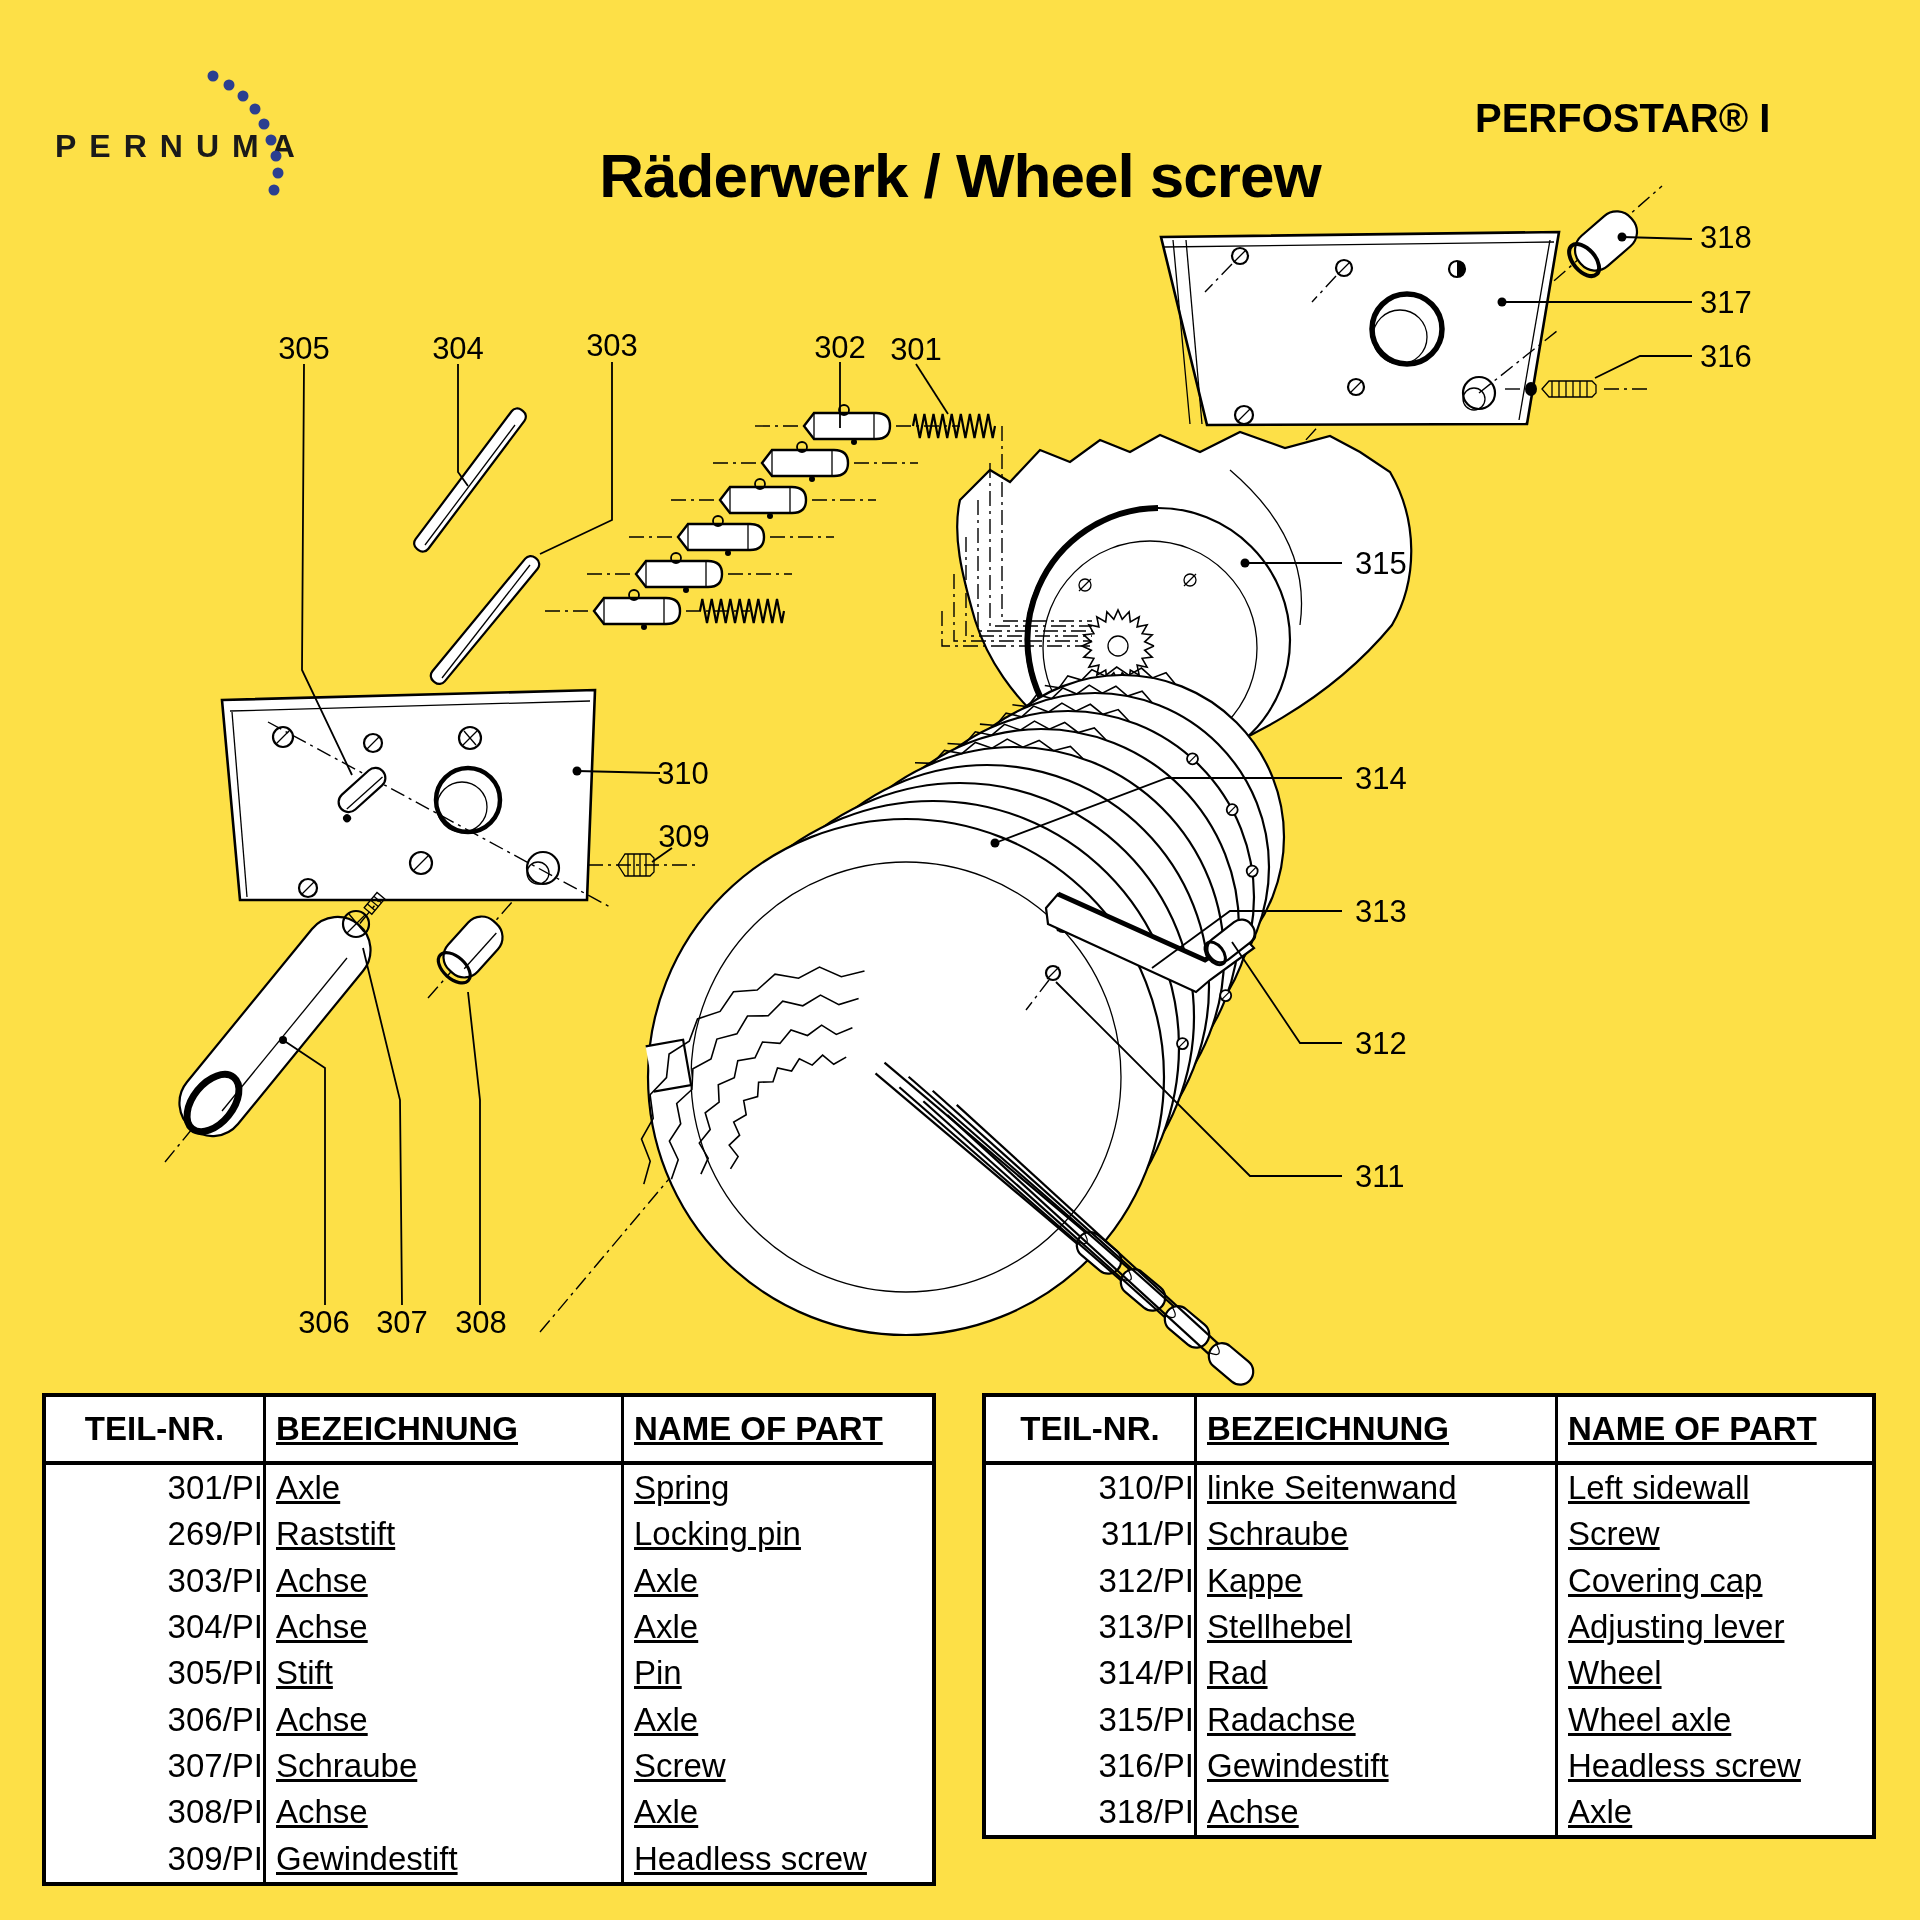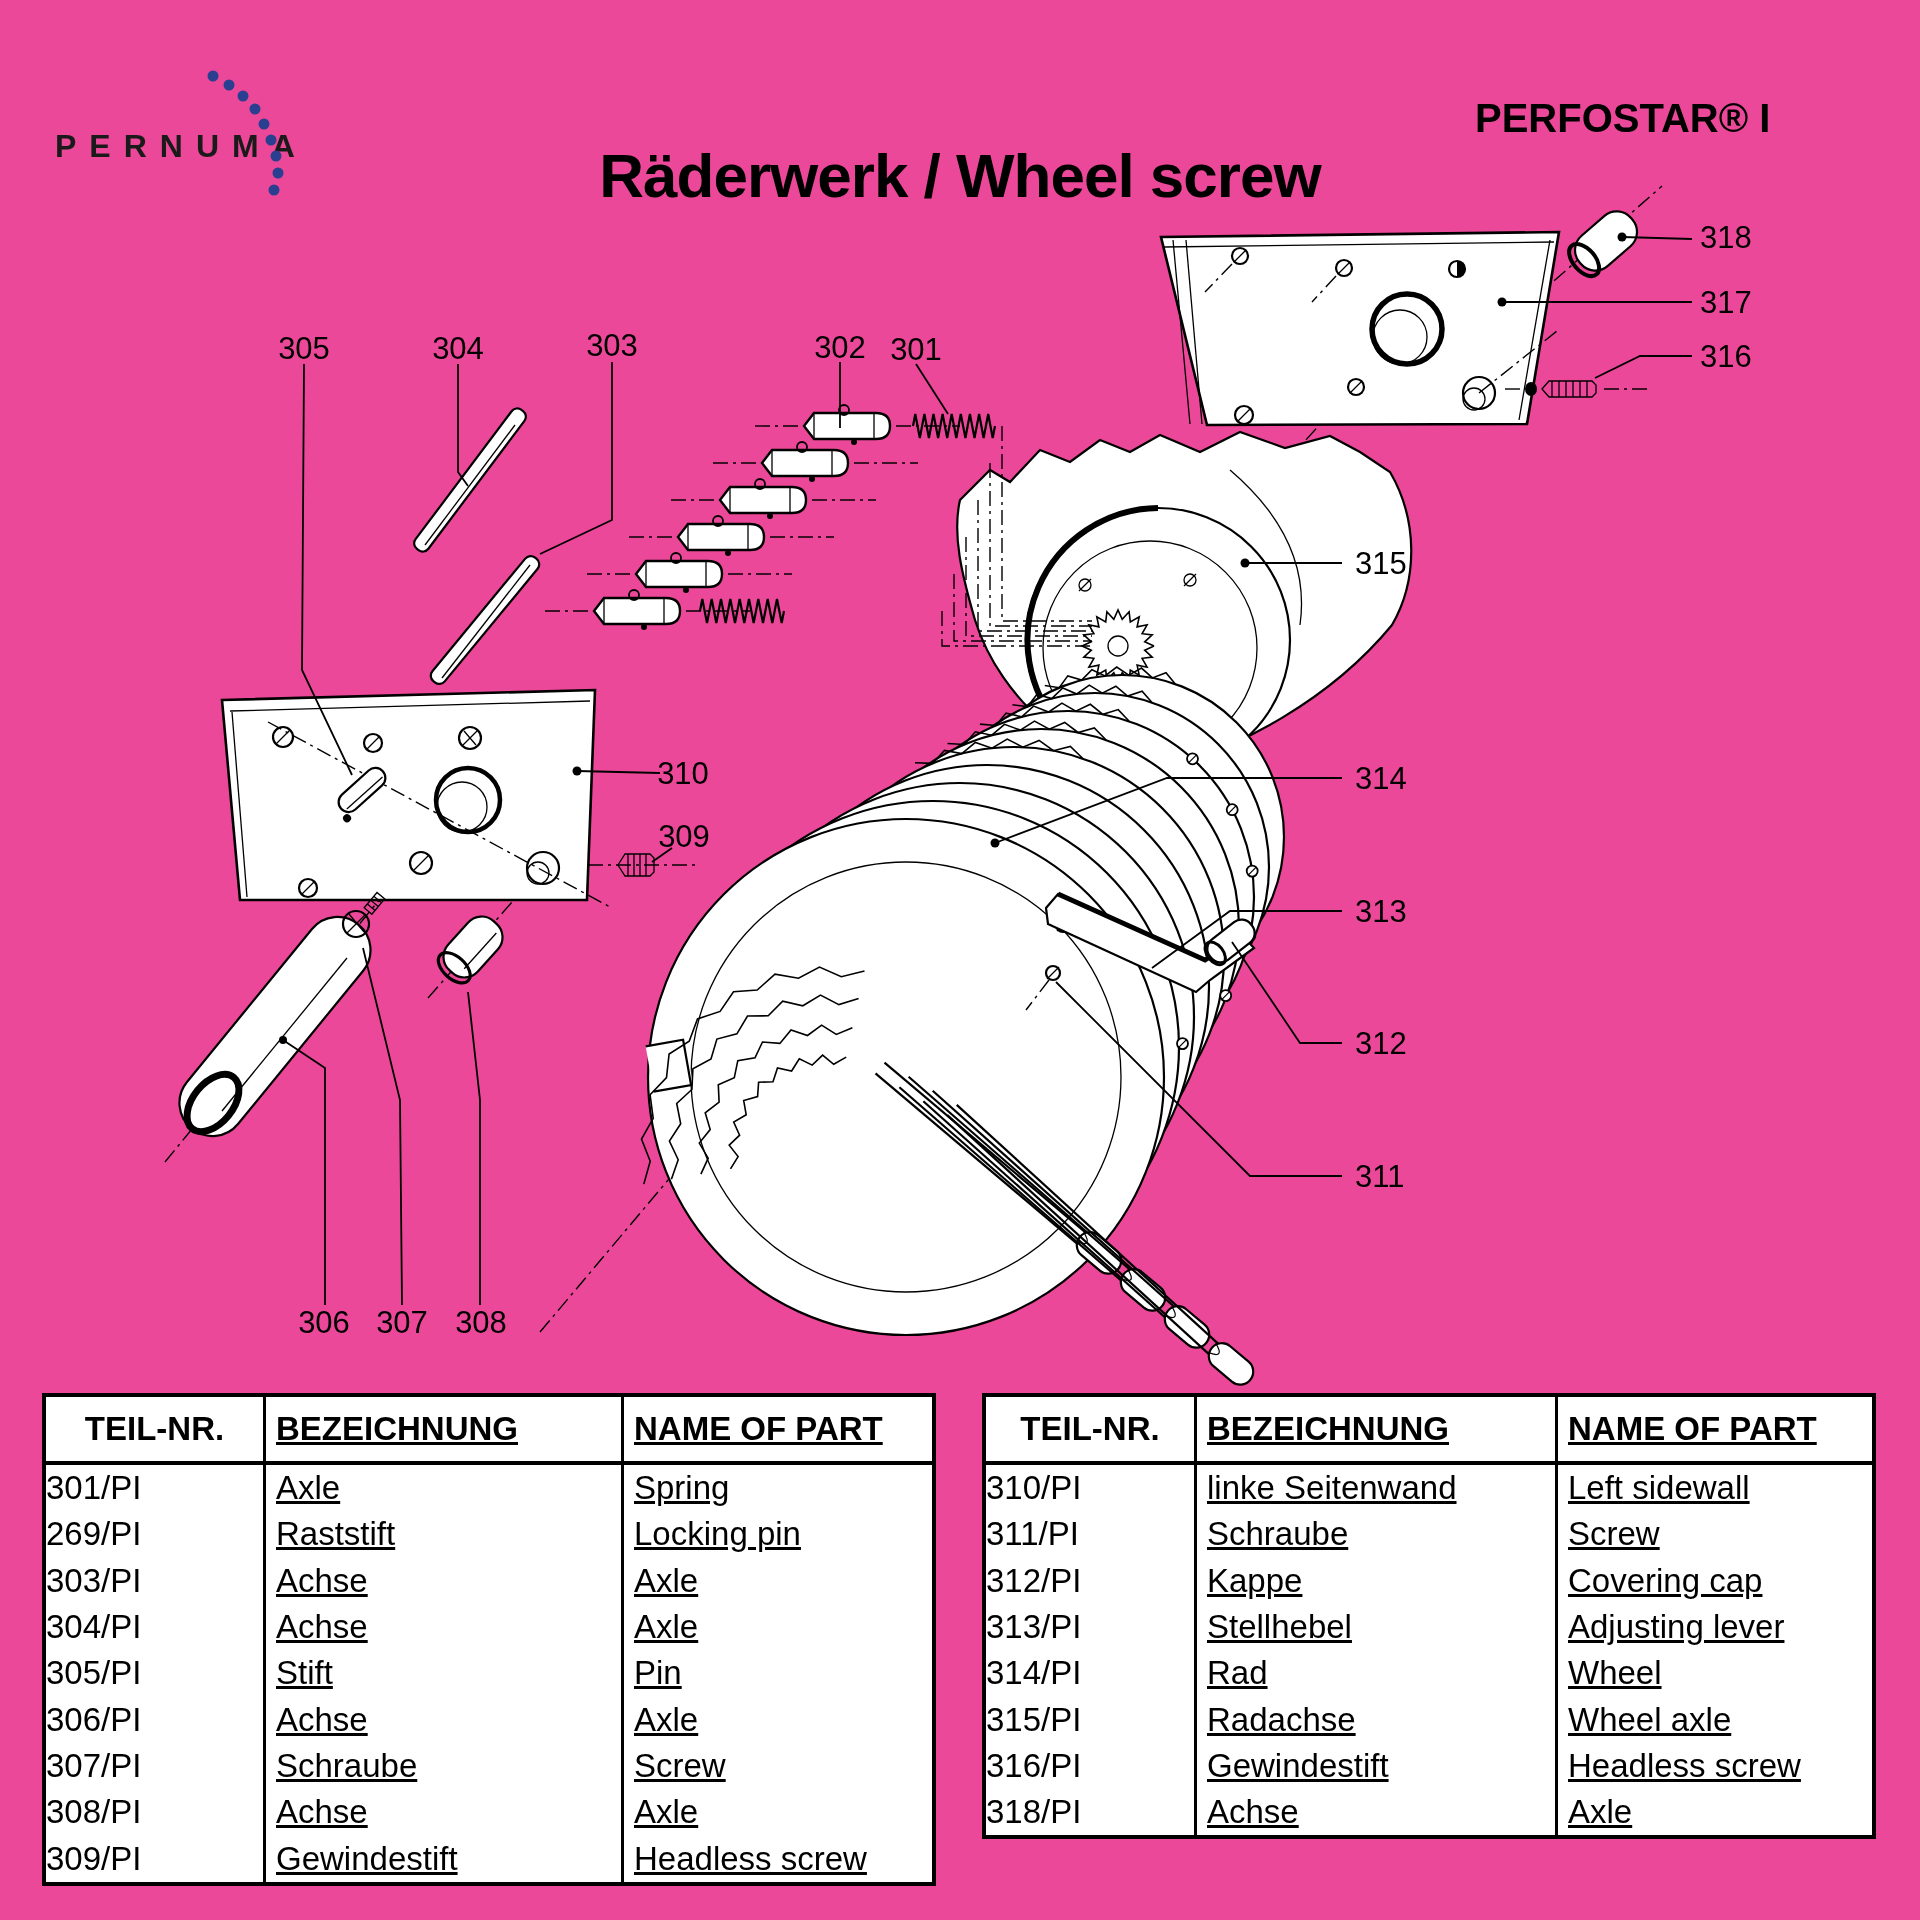--- a/index.html
+++ b/index.html
@@ -1,32 +1,32 @@
 <!DOCTYPE html>
 <html><head>
 <meta charset="utf-8">
 <style>
   html,body{margin:0;padding:0;background:#777;}
-  #page{position:relative;width:1920px;height:1920px;background:#ec4899;overflow:hidden;
+  #page{position:relative;width:1920px;height:1920px;background:#fde047;overflow:hidden;
         font-family:"Liberation Sans",sans-serif;color:#000;}
   
   #logo-text{position:absolute;left:55px;top:128px;font-size:32px;font-weight:600;
              letter-spacing:13px;color:#1a1a1a;}
   #page-title{position:absolute;left:0;top:140px;width:1920px;text-align:center;
               font-size:62px;font-weight:bold;letter-spacing:-1px;}
   #product-name{position:absolute;left:1475px;top:96px;font-size:40px;font-weight:bold;}
   
   .ptable{position:absolute;border:4px solid #000;background:#fff;}
   .ptable .thead{display:grid;height:64px;border-bottom:4px solid #000;
                  font-weight:bold;font-size:33px;align-items:center;}
   .ptable .thead>div{height:100%;display:flex;align-items:center;}
   .ptable .tbody{display:block;border-radius:6px;}
   .ptable .row{display:grid;height:46.3px;font-size:33px;align-items:center;}
   .cell-sep{border-left:3px solid #000;height:100%;display:flex;align-items:center;text-decoration:underline;}
-  .col-num{justify-content:center;text-align:left;}
+  .col-num{justify-content:center;text-align:right;}
   .col-txt{padding-left:10px;}
   .t-left .thead,.t-left .row{grid-template-columns:217px 358px 311px;}
   .t-right .thead,.t-right .row{grid-template-columns:208px 361px 317px;}
   
   .ln{stroke:#000;fill:none;stroke-width:2.2px;}
   .lnthin{stroke:#000;fill:none;stroke-width:1.3px;}
   .lnthick{stroke:#000;fill:none;stroke-width:6px;}
   .plate{fill:#fff;stroke:#000;stroke-width:2.6px;}
   .whitepart{fill:#fff;stroke:#000;stroke-width:2.2px;}
   .dash{stroke:#000;fill:none;stroke-width:1.4px;stroke-dasharray:15 5 3 5;}

